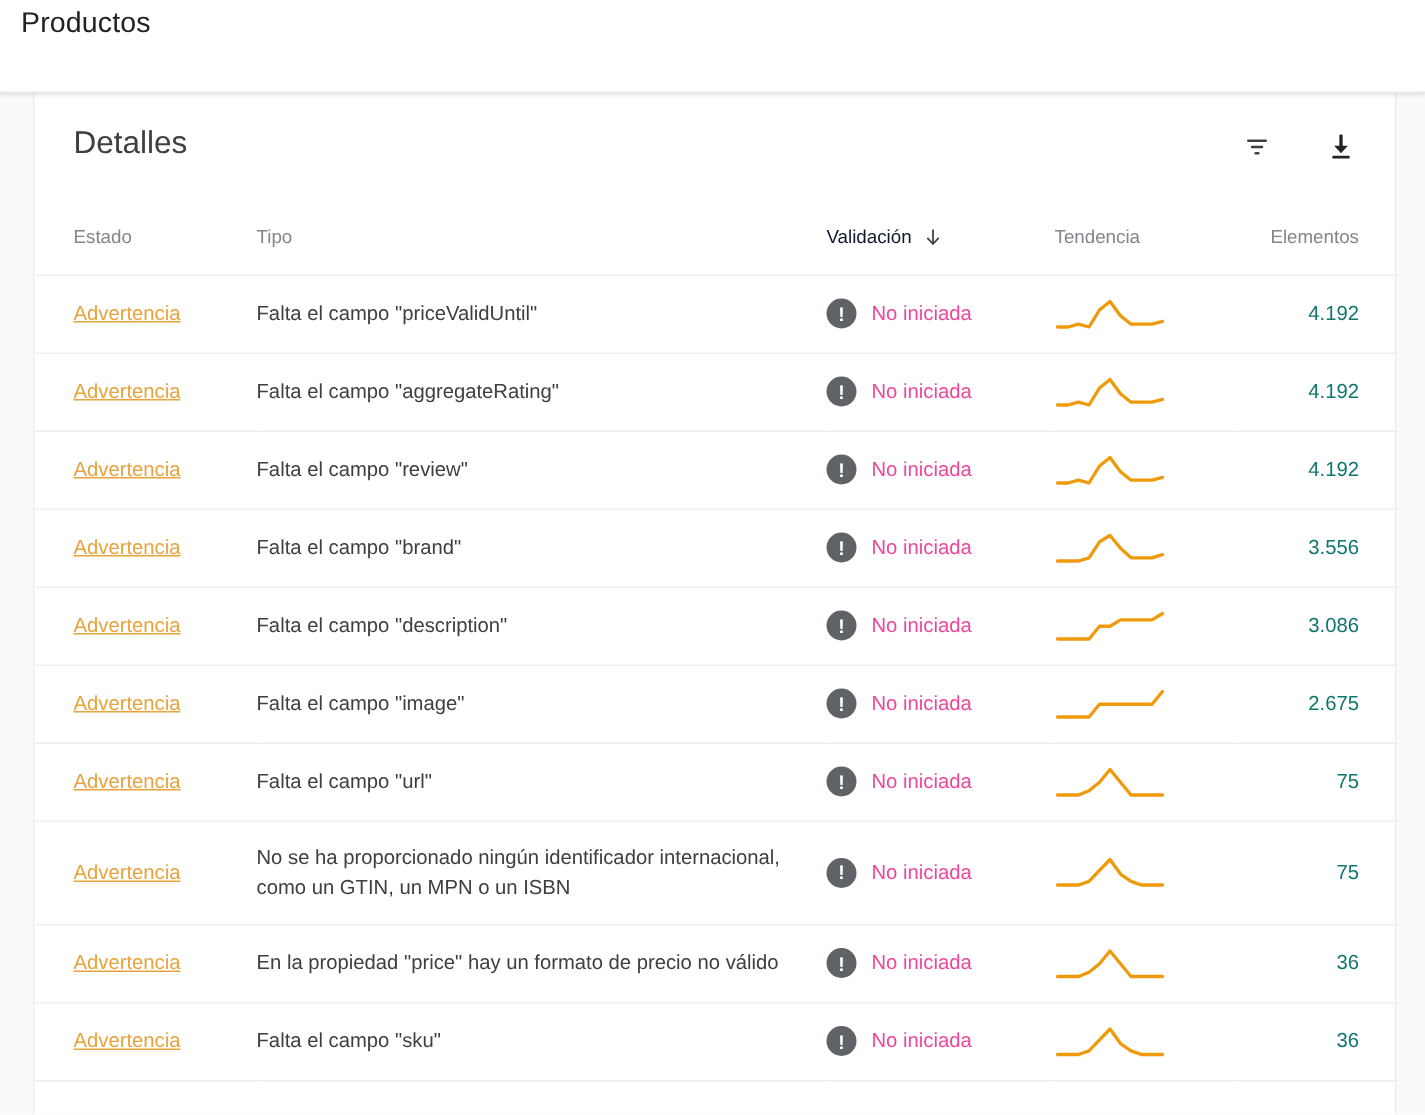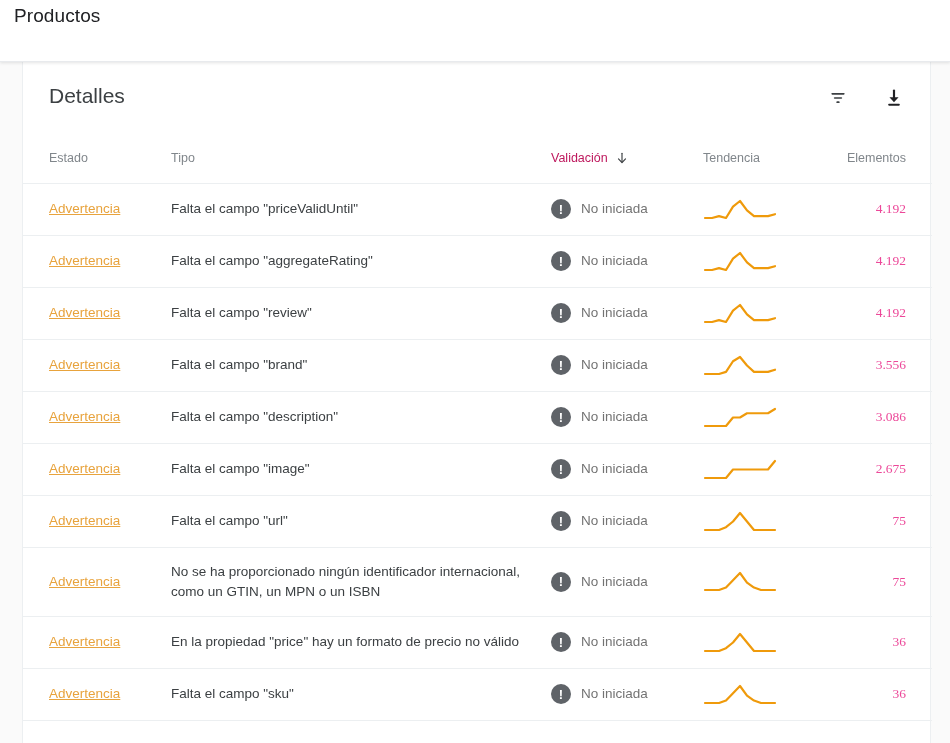--- a/index.html
+++ b/index.html
@@ -95,21 +95,21 @@
   .tbl th {
     font-weight: 400;
     font-size: 12.5px;
     color: #80868b;
     text-align: left;
     padding: 0 0 18px 0;
     vertical-align: bottom;
     height: 46px;
     white-space: nowrap;
   }
-  .tbl th.active-sort { color: #be185d; }
+  .tbl th.active-sort { color: #0f172a; }
   .sort-wrap { display: inline-flex; align-items: flex-start; gap: 7px; }
   .sort-arrow { display: inline-block; line-height: 0; }
 
   .tbl td {
     font-size: 13.5px;
     color: #3c4043;
     border-top: 1px solid #eceff1;
     padding: 14px 0;
     vertical-align: middle;
     line-height: 20px;
@@ -140,24 +140,24 @@
     justify-content: center;
     flex: none;
   }
   .status-dot span {
     color: #ffffff;
     font-size: 13px;
     font-weight: bold;
     line-height: 13px;
     font-family: "Liberation Sans", sans-serif;
   }
-  .valid-label { font-size: 13.5px; color: #737373; white-space: nowrap; }
+  .valid-label { font-size: 13.5px; color: #ec4899; white-space: nowrap; }
 
   .spark { display: block; }
-  .elem-num { font-size: 13.5px; color: #ec4899; font-family: Liberation Serif, serif; }
+  .elem-num { font-size: 13.5px; color: #0f766e; }
 
   .tipo-text { padding-right: 24px; }
 </style>
 </head>
 <body>
 
 <div class="appbar">
   <div class="appbar-title">Productos</div>
 </div>
 

